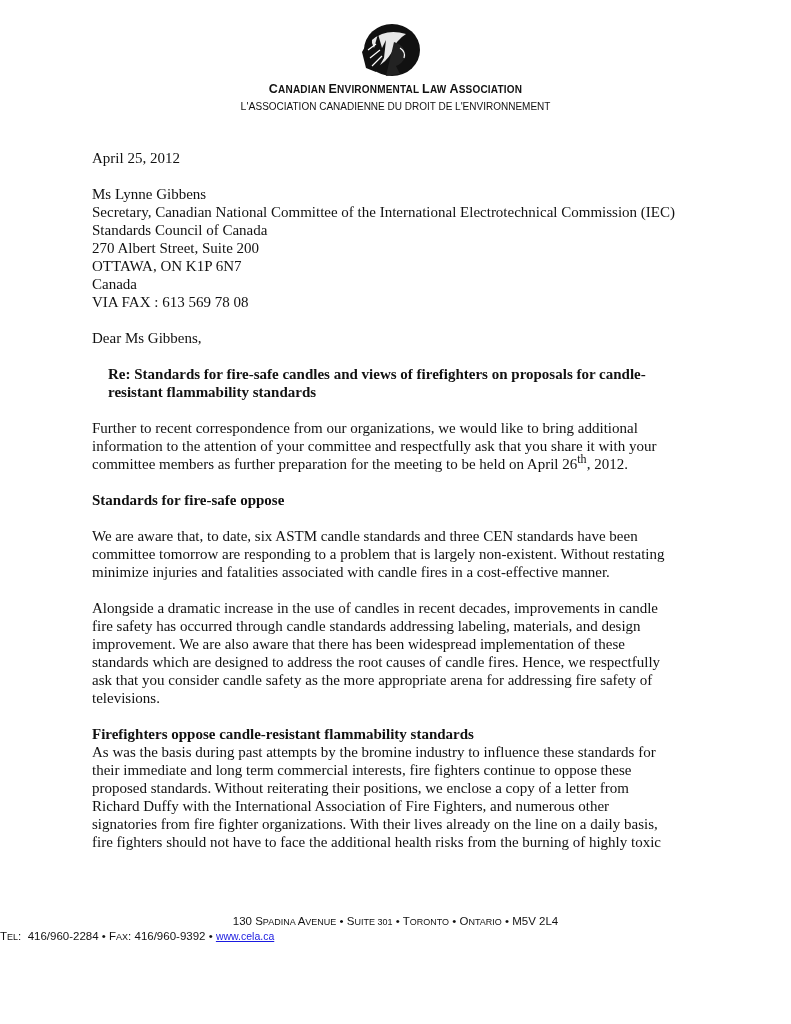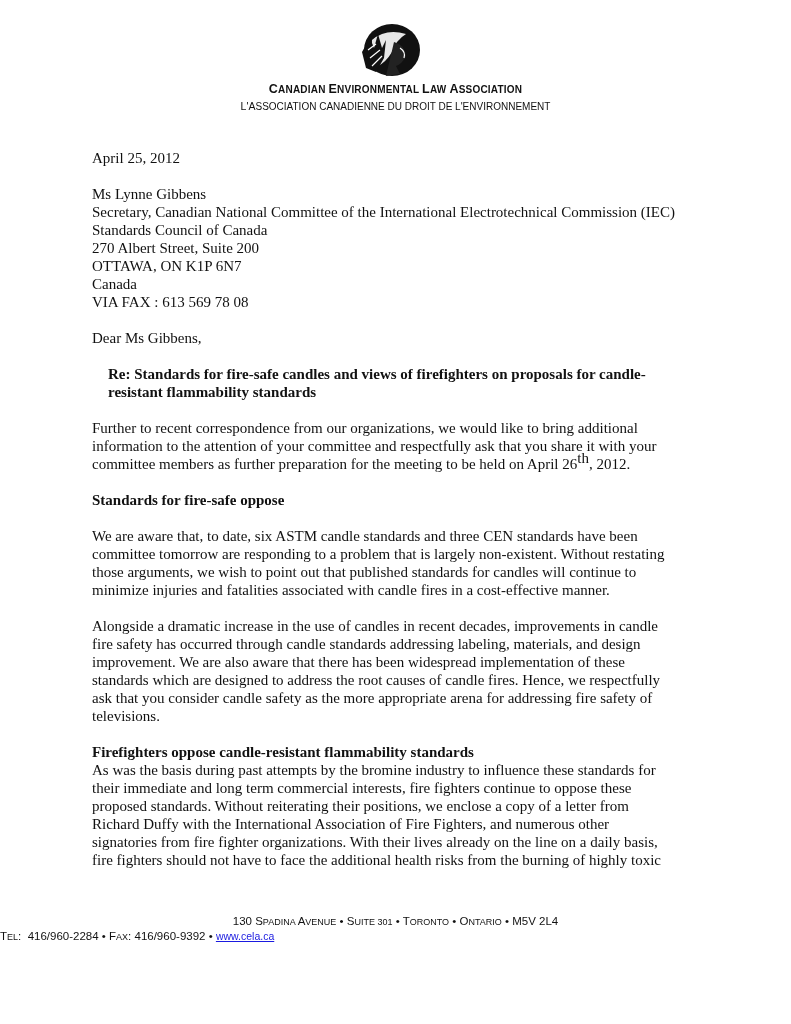--- a/index.html
+++ b/index.html
@@ -10,21 +10,21 @@
       font-family: "Liberation Sans", sans-serif; font-weight: bold; font-size: 12.5px; letter-spacing: 0.2px; }
     .org-name .sc { font-size: 10px; }
     .org-name-fr { position: absolute; left: 0; width: 791px; top: 100px; text-align: center;
       font-family: "Liberation Sans", sans-serif; font-size: 10.5px; }
     .org-name-fr .sc { font-size: 10px; }
     .body { position: absolute; left: 92px; top: 149px; width: 620px;
       font-family: "Liberation Serif", serif; font-size: 15px; line-height: 18px; }
     .body p { margin: 0; }
     .gap { height: 18px; }
     .bold { font-weight: bold; margin-left: 16px; }
-    sup { font-size: 15px; line-height: 0; vertical-align: super; }
+    sup { font-size: 12px; line-height: 0; vertical-align: super; }
     .footer1 { position: absolute; left: 0; width: 791px; top: 915px; text-align: center;
       font-family: "Liberation Sans", sans-serif; font-size: 11.5px; }
     .footer2 { position: absolute; left: 0; width: 791px; top: 930px; 
       font-family: "Liberation Sans", sans-serif; font-size: 11.5px; }
     .sc-small { font-size: 9px; }
     .footer2 a { color: #1a1ae0; text-decoration: underline; font-size: 10.5px; }
   </style>
 </head>
 <body>
 
@@ -72,21 +72,20 @@
       <p>Further to recent correspondence from our organizations, we would like to bring additional</p>
       <p>information to the attention of your committee and respectfully ask that you share it with your</p>
       <p><span>committee members as further preparation for the meeting to be held on April 26</span><sup>th</sup><span>, 2012.</span></p>
     </div>
     <div class="gap"></div>
     <p class="bold">Standards for fire-safe oppose</p>
     <div class="gap"></div>
     <div>
       <p>We are aware that, to date, six ASTM candle standards and three CEN standards have been</p>
       <p>committee tomorrow are responding to a problem that is largely non-existent. Without restating</p>
-      <p>those arguments, we wish to point out that published standards for candles will continue to</p>
       <p>minimize injuries and fatalities associated with candle fires in a cost-effective manner.</p>
     </div>
     <div class="gap"></div>
     <div>
       <p>Alongside a dramatic increase in the use of candles in recent decades, improvements in candle</p>
       <p>fire safety has occurred through candle standards addressing labeling, materials, and design</p>
       <p>improvement. We are also aware that there has been widespread implementation of these</p>
       <p>standards which are designed to address the root causes of candle fires. Hence, we respectfully</p>
       <p>ask that you consider candle safety as the more appropriate arena for addressing fire safety of</p>
       <p>televisions.</p>

